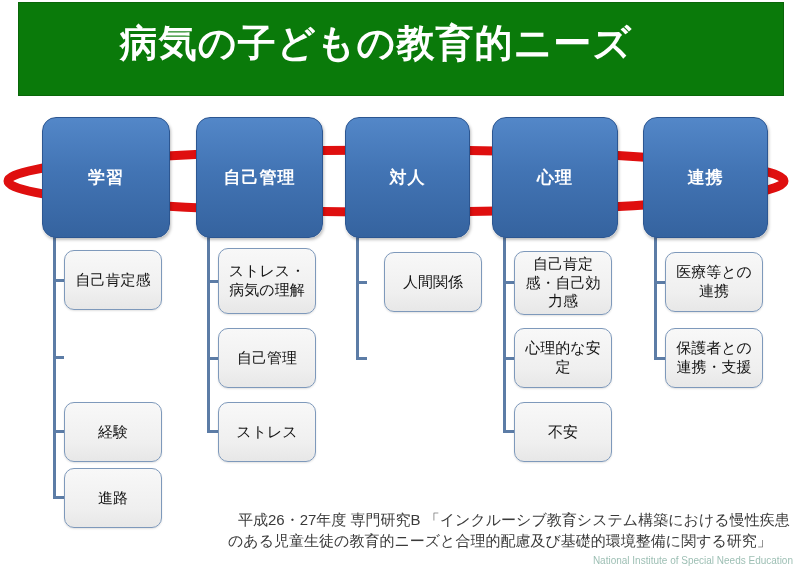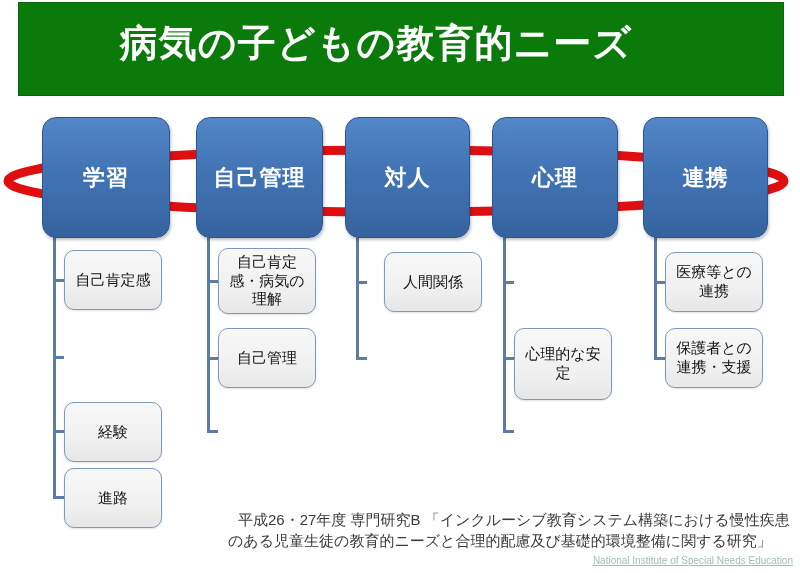--- a/index.html
+++ b/index.html
@@ -19,38 +19,38 @@
   }
   
   .ellipse-svg{position:absolute;left:0;top:0;width:800px;height:573px;z-index:1;}
   
   .main-box{
     position:absolute;top:117px;height:119px;z-index:2;
     background:linear-gradient(180deg,#5387c8 0%,#4274b4 45%,#35639f 100%);
     border:1px solid #2c5691;border-radius:14px;
     box-shadow:1px 2px 3px rgba(0,0,0,0.25);
     display:flex;align-items:center;justify-content:center;
-    color:#ffffff;font-size:22px;font-weight:bold;letter-spacing:1px;
+    color:#ffffff;font-size:17px;font-weight:bold;letter-spacing:1px;
   }
   
   .vline{position:absolute;width:3px;background:#5c7ca6;z-index:1;}
   .stub{position:absolute;height:3px;width:11px;background:#5c7ca6;z-index:1;}
   
   .item{
     position:absolute;width:98px;z-index:2;box-sizing:border-box;
     background:linear-gradient(180deg,#f8f8f8 0%,#efefef 70%,#e7e7e7 100%);
     border:1.5px solid #7e99bb;border-radius:10px;
     display:flex;align-items:center;justify-content:center;text-align:center;
     font-size:15px;color:#141414;line-height:1.25;padding:2px 4px;
     box-shadow:0 1px 2px rgba(0,0,0,0.12);
   }
   
   .footer-line{position:absolute;font-size:15px;color:#3a3a3a;white-space:nowrap;}
   .credit{
-    position:absolute;right:7px;top:555px;font-size:10px;color:#9dbfb4;white-space:nowrap;text-decoration:underline;
+    position:absolute;right:7px;top:555px;font-size:10px;color:#9dbfb4;white-space:nowrap;
   }
 </style>
 </head>
 <body>
 
 <div class="slide">
 
   <div class="banner">
     <span class="title">病気の子どもの教育的ニーズ</span>
   </div>
@@ -67,35 +67,38 @@
   <div class="stub" style="left:53px;top:496px"></div>
   <div class="item" style="left:64px;top:250px;height:60px">自己肯定感</div>
   <div class="item" style="left:64px;top:402px;height:60px">経験</div>
   <div class="item" style="left:64px;top:468px;height:60px">進路</div>
 
   <div class="main-box" style="left:196px;width:125px">自己管理</div>
   <div class="vline" style="left:207px;top:236px;height:196px"></div>
   <div class="stub" style="left:207px;top:280px"></div>
   <div class="stub" style="left:207px;top:357px"></div>
   <div class="stub" style="left:207px;top:430px"></div>
-  <div class="item" style="left:218px;top:248px;height:66px">自己肯定感・病気の理解</div>
+  <div class="item" style="left:218px;top:248px;height:66px">ストレス・病気の理解</div>
   <div class="item" style="left:218px;top:328px;height:60px">自己管理</div>
+  <div class="item" style="left:218px;top:402px;height:60px">ストレス</div>
 
   <div class="main-box" style="left:345px;width:123px">対人</div>
   <div class="vline" style="left:356px;top:236px;height:123px"></div>
   <div class="stub" style="left:356px;top:281px"></div>
   <div class="stub" style="left:356px;top:357px"></div>
   <div class="item" style="left:384px;top:252px;height:60px">人間関係</div>
 
   <div class="main-box" style="left:492px;width:124px">心理</div>
   <div class="vline" style="left:503px;top:236px;height:196px"></div>
   <div class="stub" style="left:503px;top:281px"></div>
   <div class="stub" style="left:503px;top:357px"></div>
   <div class="stub" style="left:503px;top:430px"></div>
-  <div class="item" style="left:514px;top:328px;height:72px">心理的な安定</div>
+  <div class="item" style="left:514px;top:251px;height:64px">自己肯定感・自己効力感</div>
+  <div class="item" style="left:514px;top:328px;height:60px">心理的な安定</div>
+  <div class="item" style="left:514px;top:402px;height:60px">不安</div>
 
   <div class="main-box" style="left:643px;width:123px">連携</div>
   <div class="vline" style="left:654px;top:236px;height:122px"></div>
   <div class="stub" style="left:654px;top:281px"></div>
   <div class="stub" style="left:654px;top:357px"></div>
   <div class="item" style="left:665px;top:328px;height:60px">保護者との連携・支援</div>
   <div class="item" style="left:665px;top:252px;height:60px">医療等との連携</div>
 
   <div class="footer-line" style="left:238px;top:511px">平成26・27年度 専門研究B 「インクルーシブ教育システム構築における慢性疾患</div>
   <div class="footer-line" style="left:228px;top:532px">のある児童生徒の教育的ニーズと合理的配慮及び基礎的環境整備に関する研究」</div>

